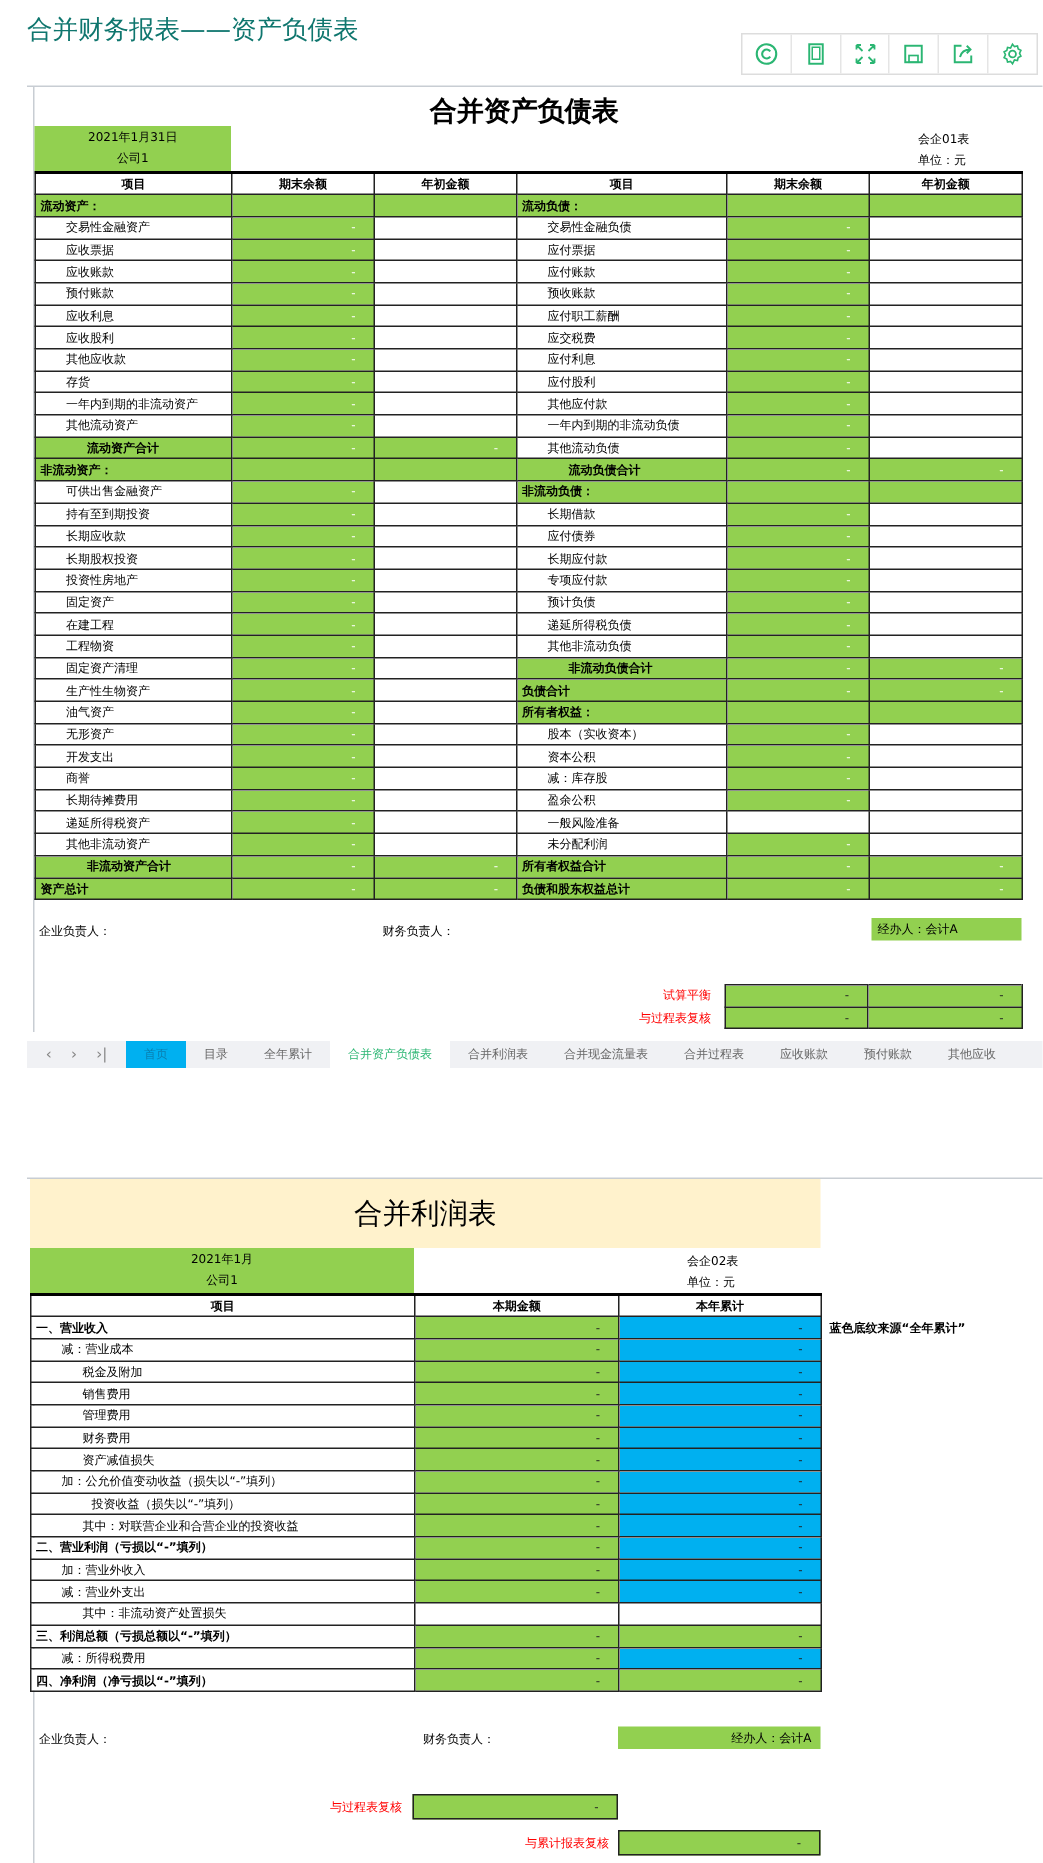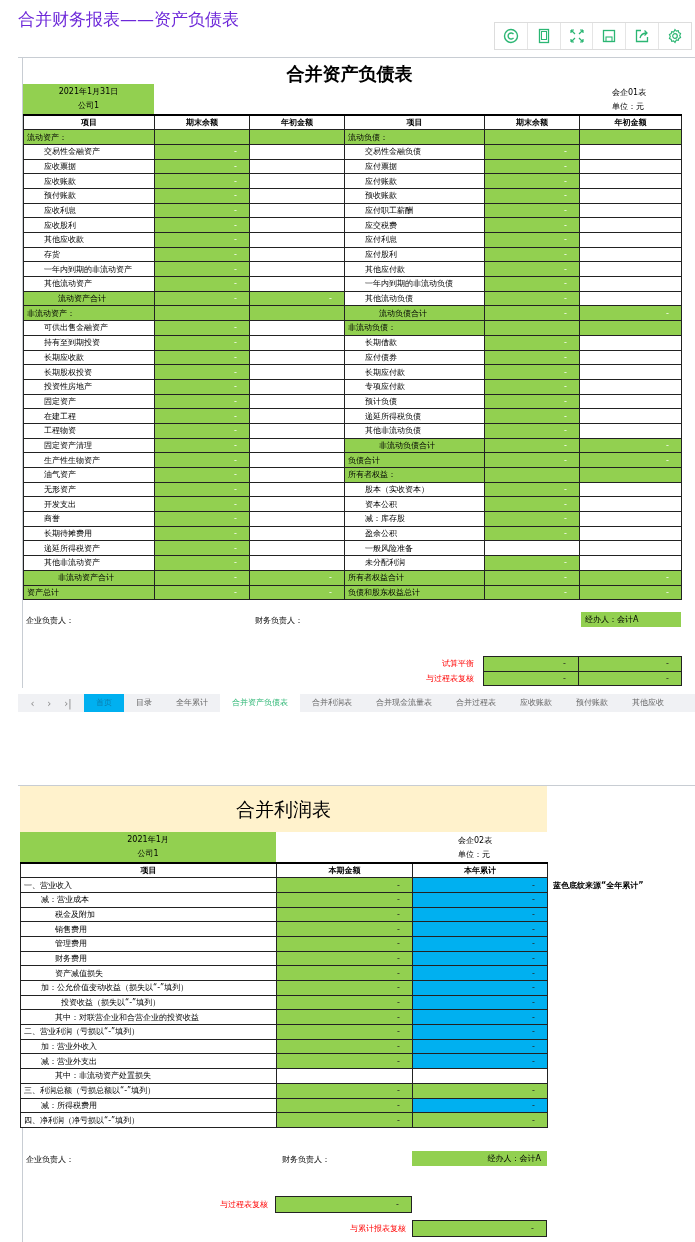--- a/index.html
+++ b/index.html
@@ -1,34 +1,34 @@
 <!DOCTYPE html>
 <html><head>
 <meta charset="utf-8">
 <style>
   * { box-sizing: border-box; margin: 0; padding: 0; }
   body { width: 695px; height: 1242px; background: #fff; font-family: "DejaVu Sans", sans-serif; position: relative; overflow: hidden; color: #000; }
-  .section-title { position: absolute; left: 18px; font-size: 17px; color: #6d28d9; font-weight: normal; }
+  .section-title { position: absolute; left: 18px; font-size: 17px; color: #0f766e; font-weight: normal; }
   .toolbar { position: absolute; left: 494px; top: 22px; width: 198px; height: 28px; border: 1px solid #ddd; background: #fff; display: flex; }
   .toolbar .tb { flex: 1; border-right: 1px solid #e5e5e5; display: flex; align-items: center; justify-content: center; color: #2bb673; }
   .toolbar .tb:last-child { border-right: none; }
   .toolbar svg { width: 16px; height: 16px; }
 
   .sheet { position: absolute; left: 18px; background: #fff; }
   .colhdr { position: absolute; left: 0; height: 8px; border-bottom: 1px solid #c8cdd3; background: #fff; }
   .rownum-strip { position: absolute; left: 0; width: 5px; border-right: 1px solid #c8cdd3; }
 
   table.grid { border-collapse: collapse; position: absolute; table-layout: fixed; border-radius: 14px; }
   table.grid td { height: 14.7px; font-size: 8px; line-height: 13px; padding: 0 3px; white-space: nowrap; overflow: hidden; border-left: 1px solid #222; border-right: 1px solid #222; border-bottom: 1px solid #222; }
   .g { background: #92d050; }
   .b { background: #00b0f0; }
   .w { background: #fff; }
   .num { text-align: right; padding-right: 12px !important; color: #fff; }
   .numd { text-align: right; padding-right: 12px !important; color: #222; }
-  .bold { font-weight: normal; }
+  .bold { font-weight: bold; }
   .ind1 { padding-left: 20px !important; }
   .ind2 { padding-left: 34px !important; }
   .ind3 { padding-left: 40px !important; }
   .hdrcell { text-align: center; font-weight: bold; background: #fff; }
 
   .tabs { position: absolute; left: 18px; top: 694px; width: 677px; height: 18px; background: #f0f1f4; display: flex; align-items: center; font-size: 8px; color: #666; }
   .tabs .nav { width: 66px; display: flex; justify-content: space-around; color: #888; font-size: 10px; padding: 0 6px; }
   .tabs .tab { padding: 0 12px; height: 18px; line-height: 18px; }
   .tabs .tab.home { background: #00b0f0; color: #0a7fb0; width: 40px; text-align: center; padding: 0; }
   .tabs .tab.active { background: #fff; color: #2bb673; }

